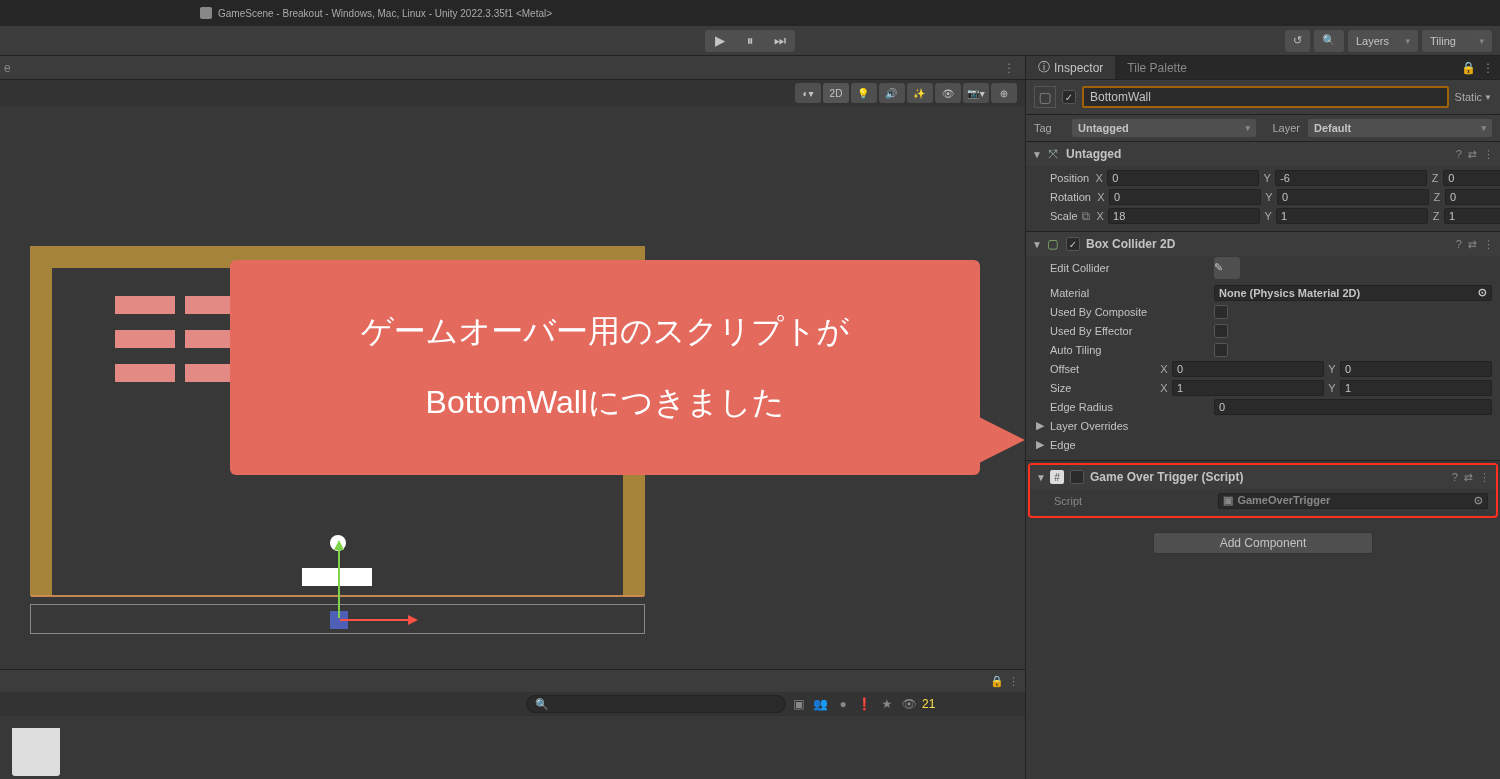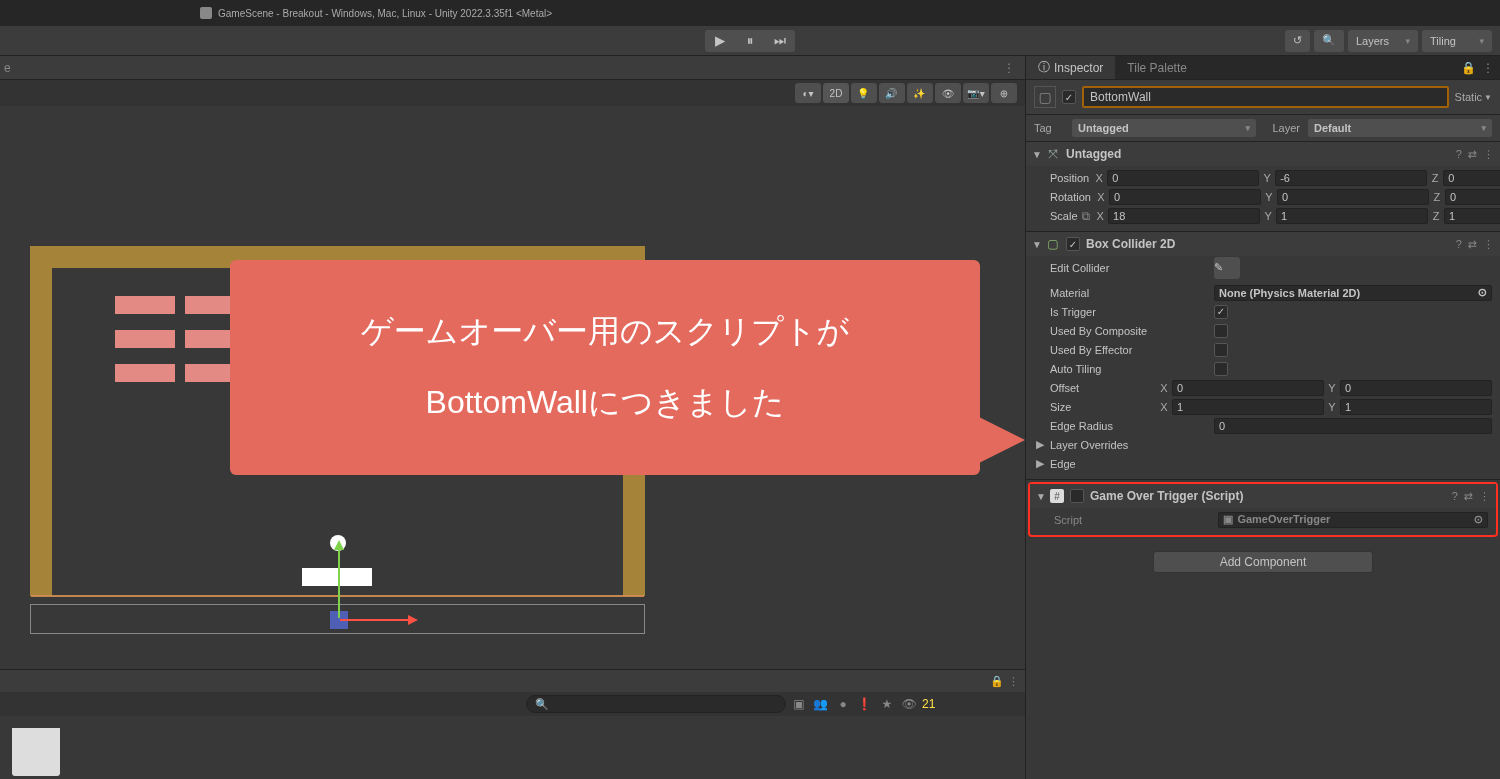--- a/index.html
+++ b/index.html
@@ -288,24 +288,20 @@
           <button class="toolbar-btn" style="width:26px;padding:0">✎</button>
         </div>
         <div class="prop-row" style="margin-top:6px">
             <span class="plabel">Material</span>
           <div class="obj-field">
               <span>None (Physics Material 2D)</span>
               <span>⊙</span>
             </div>
         </div>
         <div class="prop-row">
-            <span class="plabel">Is Trigger</span>
-            <div class="checkbox checked"></div>
-          </div>
-        <div class="prop-row">
             <span class="plabel">Used By Composite</span>
             <div class="checkbox"></div>
           </div>
         <div class="prop-row">
             <span class="plabel">Used By Effector</span>
             <div class="checkbox"></div>
           </div>
         <div class="prop-row">
             <span class="plabel">Auto Tiling</span>
             <div class="checkbox"></div>

